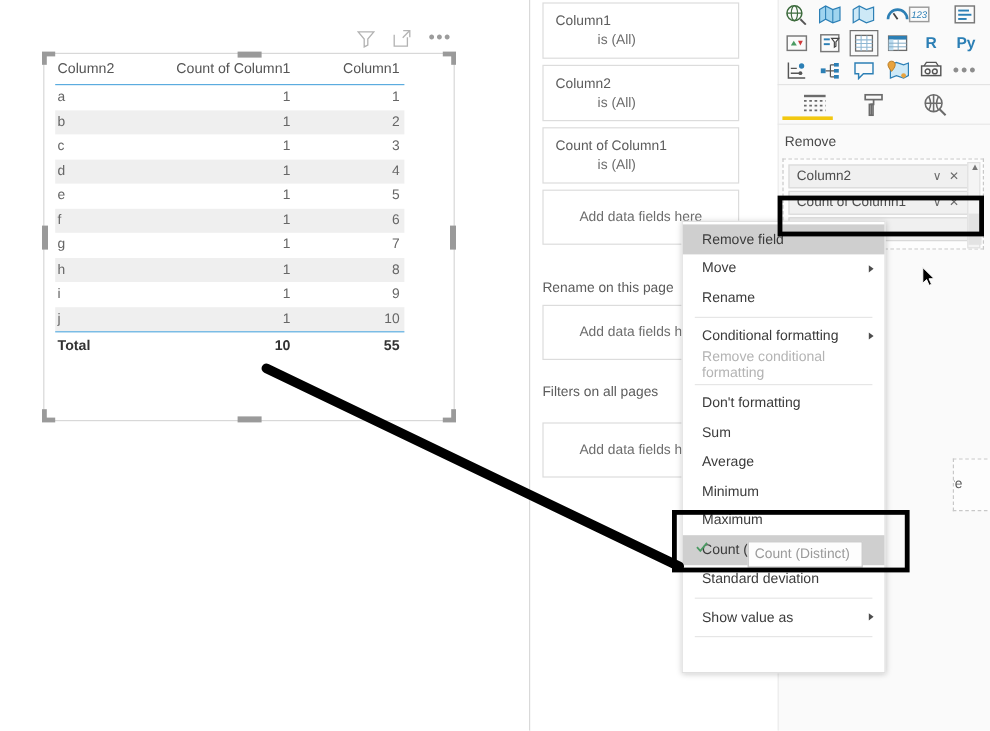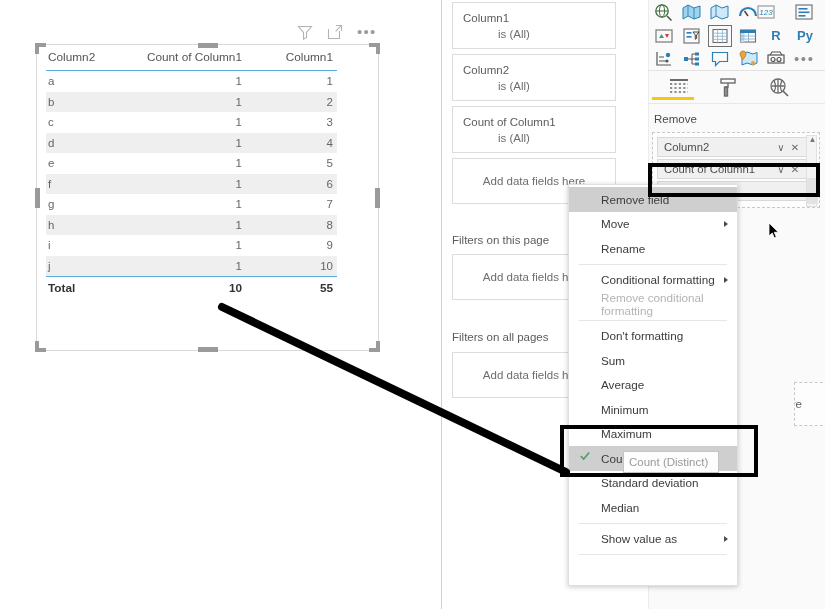--- a/index.html
+++ b/index.html
@@ -79,21 +79,21 @@
   #drill-well { position:absolute; left:146px; top:382px; width:60px; height:44px;
                 border:1px dashed #c8c8c8; background:#fdfdfd; display:flex;
                 align-items:center; justify-content:flex-start; overflow:hidden; }
   #drill-well span { font-size:11.5px; color:#5c5c5c; margin-left:-16px; }
   #vizpane-leftedge { position:absolute; left:0px; top:0; width:1px; height:609px; background:#ececec; }
 
   
   #ctxmenu { position:absolute; left:568px; top:184px; width:170px; background:#fff;
              border:1px solid #e0e0e0; box-shadow:0 1px 5px rgba(0,0,0,0.22); padding:2px 0; }
   .mi { position:relative; height:24.5px; display:flex; align-items:center;
-        padding-left:32px; font-size:11.7px; color:#3b3b3b; }
+        padding-left:16px; font-size:11.7px; color:#3b3b3b; }
   .mi.hover { background:#cfcfcf; }
   .mi.sel   { background:#cfcfcf; }
   .mi.disabled { color:#b4b4b4; }
   .mi .check { position:absolute; left:11px; top:5px; width:10px; height:10px; }
   .mi .submenu-arrow { position:absolute; right:9px; top:9px; width:0; height:0;
         border-left:4px solid #4d4d4d; border-top:3.5px solid transparent; border-bottom:3.5px solid transparent; }
   .msep { height:1px; margin:3px 10px 3px 10px; background:#e6e6e6; }
 
   #tooltip { position:absolute; left:623px; top:451px; width:96px; height:22px;
              background:#fdfdfd; border:1px solid #c4c4c4; display:flex; align-items:center;
@@ -220,24 +220,24 @@
     <div class="fcard" style="top:54px;">
       <div class="fname">Column2</div>
       <div class="fval">is (All)</div>
     </div>
     <div class="fcard" style="top:106px;">
       <div class="fname">Count of Column1</div>
       <div class="fval">is (All)</div>
     </div>
     <div class="fdrop" style="top:158px;">Add data fields here</div>
 
-    <div class="fsect" style="top:234px;">Filters on this page</div>
+    <div class="fsect" style="top:234px;">Rename on this page</div>
     <div class="fdrop" style="top:254px;">Add data fields here</div>
 
-    <div class="fsect" style="top:331px;">Filters on all pages</div>
+    <div class="fsect" style="top:321px;">Filters on all pages</div>
     <div class="fdrop" style="top:352px;">Add data fields here</div>
   </div>
 
   <div id="vizpane">
     <div id="vizpane-leftedge"></div>
 
     <div id="viz-gallery">
 
       <span class="vicon" style="left:6px;top:0px;">
         <svg width="20" height="18" viewBox="0 0 20 18">
@@ -453,23 +453,20 @@
       </div>
       <div class="mi sel">
         <svg class="check" viewBox="0 0 10 10">
           <path d="M0.8 5 L3.6 8 L9.2 1.4" fill="none" stroke="#4a9a62" stroke-width="1.5"></path>
         </svg>
         <span>Count (Distinct)</span>
       </div>
       <div class="mi">
         <span>Standard deviation</span>
       </div>
-      <div class="mi">
-        <span>Median</span>
-      </div>
       <div class="msep"></div>
       <div class="mi">
         <span>Show value as</span>
         <span class="submenu-arrow"></span>
       </div>
       <div class="msep"></div>
       <div class="mi"></div>
     </div>
 
   <div id="tooltip">

